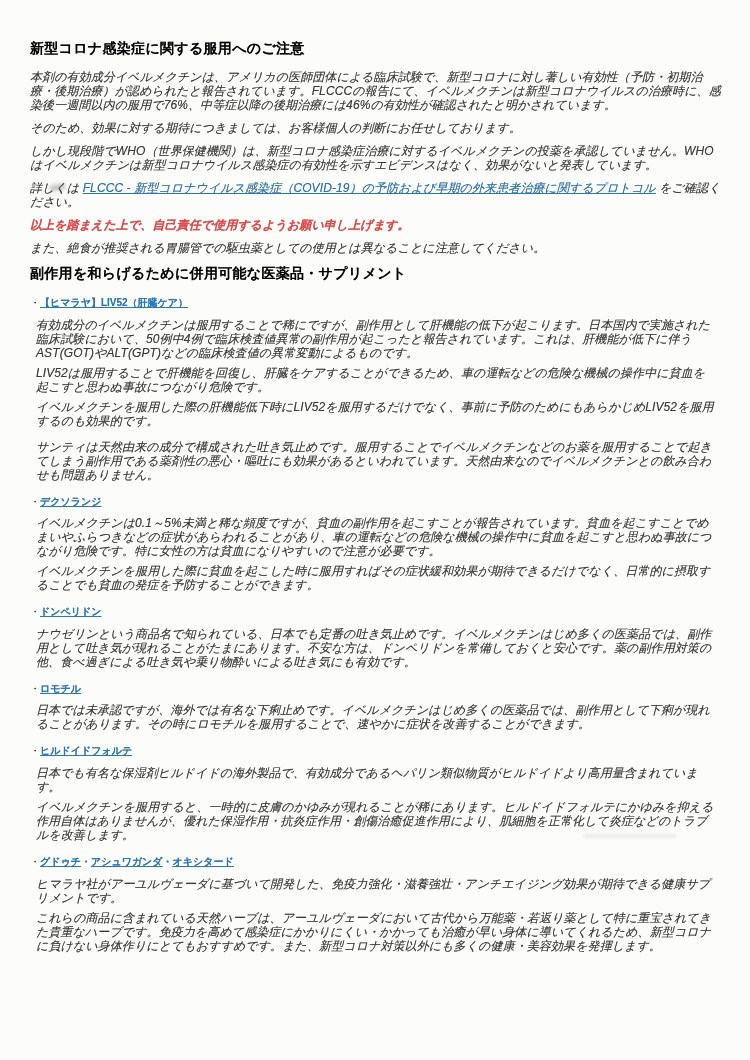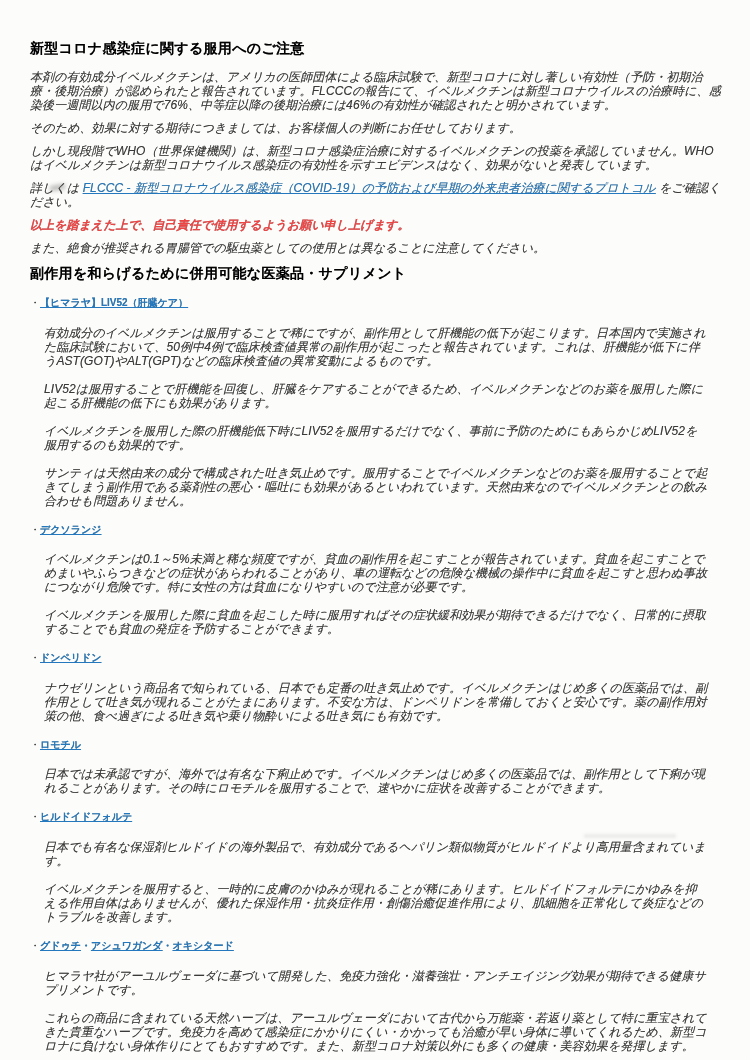--- a/index.html
+++ b/index.html
@@ -56,21 +56,21 @@
   .supp-head .bullet {
     color: #3a3a3a;
     font-weight: normal;
     text-decoration: none;
   }
   .supp-head .sep {
     color: #2478bd;
     text-decoration: none;
     font-weight: bold;
   }
-  .supp-item p.body-text { margin: 14px; }
+  .supp-item p.body-text { margin: 6px; }
 
   
   .artifact-smudge {
     position: absolute;
     left: 50px;
     top: 185px;
     width: 15px;
     height: 5px;
     background: rgba(70,70,70,0.38);
     filter: blur(2px);
@@ -105,21 +105,21 @@
 
   <p class="body-text bold-note">以上を踏まえた上で、自己責任で使用するようお願い申し上げます。</p>
 
   <p class="body-text">また、絶食が推奨される胃腸管での駆虫薬としての使用とは異なることに注意してください。</p>
 
   <h2 class="section-title">副作用を和らげるために併用可能な医薬品・サプリメント</h2>
 
   <div class="supp-item">
     <div class="supp-head"><span class="bullet">・</span><a class="link">【ヒマラヤ】LIV52（肝臓ケア）</a></div>
     <p class="body-text">有効成分のイベルメクチンは服用することで稀にですが、副作用として肝機能の低下が起こります。日本国内で実施された臨床試験において、50例中4例で臨床検査値異常の副作用が起こったと報告されています。これは、肝機能が低下に伴うAST(GOT)やALT(GPT)などの臨床検査値の異常変動によるものです。</p>
-    <p class="body-text">LIV52は服用することで肝機能を回復し、肝臓をケアすることができるため、イベルメクチンなどのお薬を服用した際に起こる肝機能の低下にも効果があります。</p>
+    <p class="body-text">LIV52は服用することで肝機能を回復し、肝臓をケアすることができるため、車の運転などの危険な機械の操作中に貧血を起こすと思わぬ事故につながり危険です。</p>
     <p class="body-text">イベルメクチンを服用した際の肝機能低下時にLIV52を服用するだけでなく、事前に予防のためにもあらかじめLIV52を服用するのも効果的です。</p>
   </div>
 
   <div class="supp-item">
     <p class="body-text">サンティは天然由来の成分で構成された吐き気止めです。服用することでイベルメクチンなどのお薬を服用することで起きてしまう副作用である薬剤性の悪心・嘔吐にも効果があるといわれています。天然由来なのでイベルメクチンとの飲み合わせも問題ありません。</p>
   </div>
 
   <div class="supp-item">
     <div class="supp-head"><span class="bullet">・</span><a class="link">デクソランジ</a></div>
     <p class="body-text">イベルメクチンは0.1～5%未満と稀な頻度ですが、貧血の副作用を起こすことが報告されています。貧血を起こすことでめまいやふらつきなどの症状があらわれることがあり、車の運転などの危険な機械の操作中に貧血を起こすと思わぬ事故につながり危険です。特に女性の方は貧血になりやすいので注意が必要です。</p>

